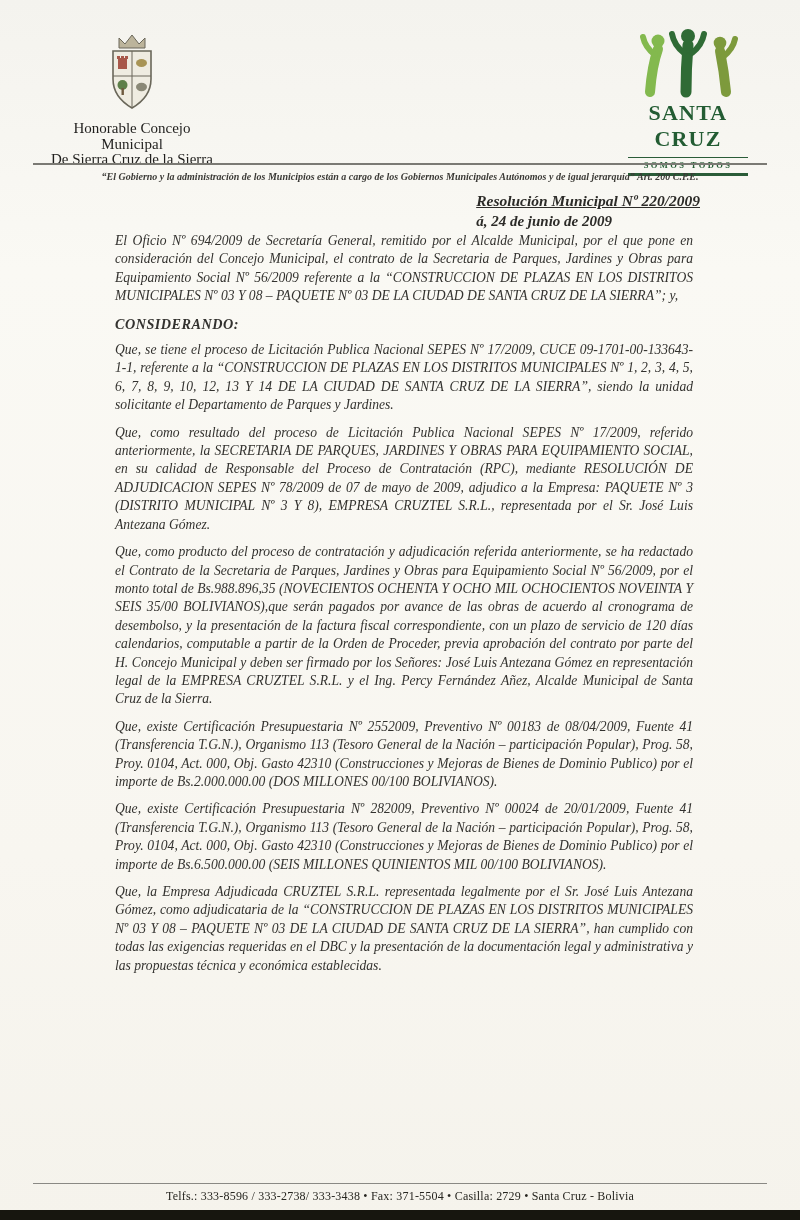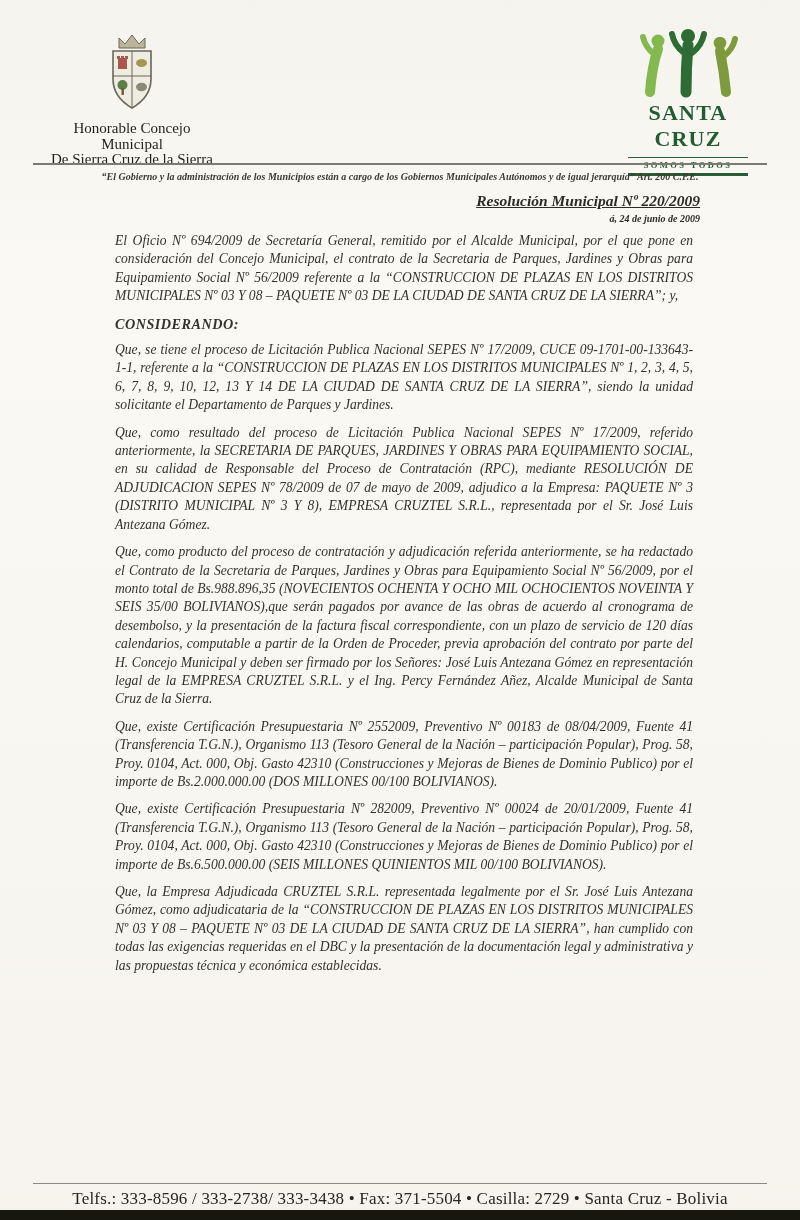--- a/index.html
+++ b/index.html
@@ -30,39 +30,39 @@
     padding:2px 3px 3px; min-width:120px;
   }
 
   .rule-top { position:absolute; top:163px; left:33px; right:33px; height:2px; background:#7b7a74; }
 
   .quote {
     position:absolute; top:171px; left:36px; right:36px; text-align:center;
     font-style:italic; font-weight:bold; font-size:10px; color:#3b3a36; white-space:nowrap; overflow:hidden;
   }
 
-  .res-head { position:absolute; top:192px; right:100px; text-align:right; font-style:italic; font-weight:bold; }
+  .res-head { position:absolute; top:192px; right:100px; font-style:italic; font-weight:bold; }
   .res-title { font-size:15.5px; text-decoration:underline; color:#2c2b28; margin-bottom:3px; }
-  .res-date  { font-size:10px; color:#2c2b28; }
+  .res-date  { font-size:15px; color:#2c2b28; }
 
   
   .doc-body {
     position:absolute; top:232px; left:115px; width:578px;
     font-style:italic; font-size:13.6px; line-height:18.4px;
     text-align:justify; color:#33322f;
   }
   .sec-heading { font-weight:bold; font-size:14.2px; letter-spacing:0.5px; margin:0 0 8px 0; }
   .para { margin:0 0 9px 0; }
   .para + .sec-heading { margin-top:5px; }
 
   
   .footer-rule { position:absolute; left:33px; right:33px; top:1183px; height:1px; background:#8a8984; }
   .footer-text {
     position:absolute; left:0; right:0; top:1189px; text-align:center;
-    font-style:normal; font-size:17px; color:#26251f; letter-spacing:0.2px;
+    font-style:normal; font-size:12px; color:#26251f; letter-spacing:0.2px;
   }
   .bottom-bar { position:absolute; left:0; bottom:0; width:100%; height:10px; background:#17160f; }
 </style>
 </head>
 <body>
 
 <div class="page">
 
   <div class="crest">
     <svg width="54" height="82" viewBox="0 0 54 82" aria-hidden="true">

